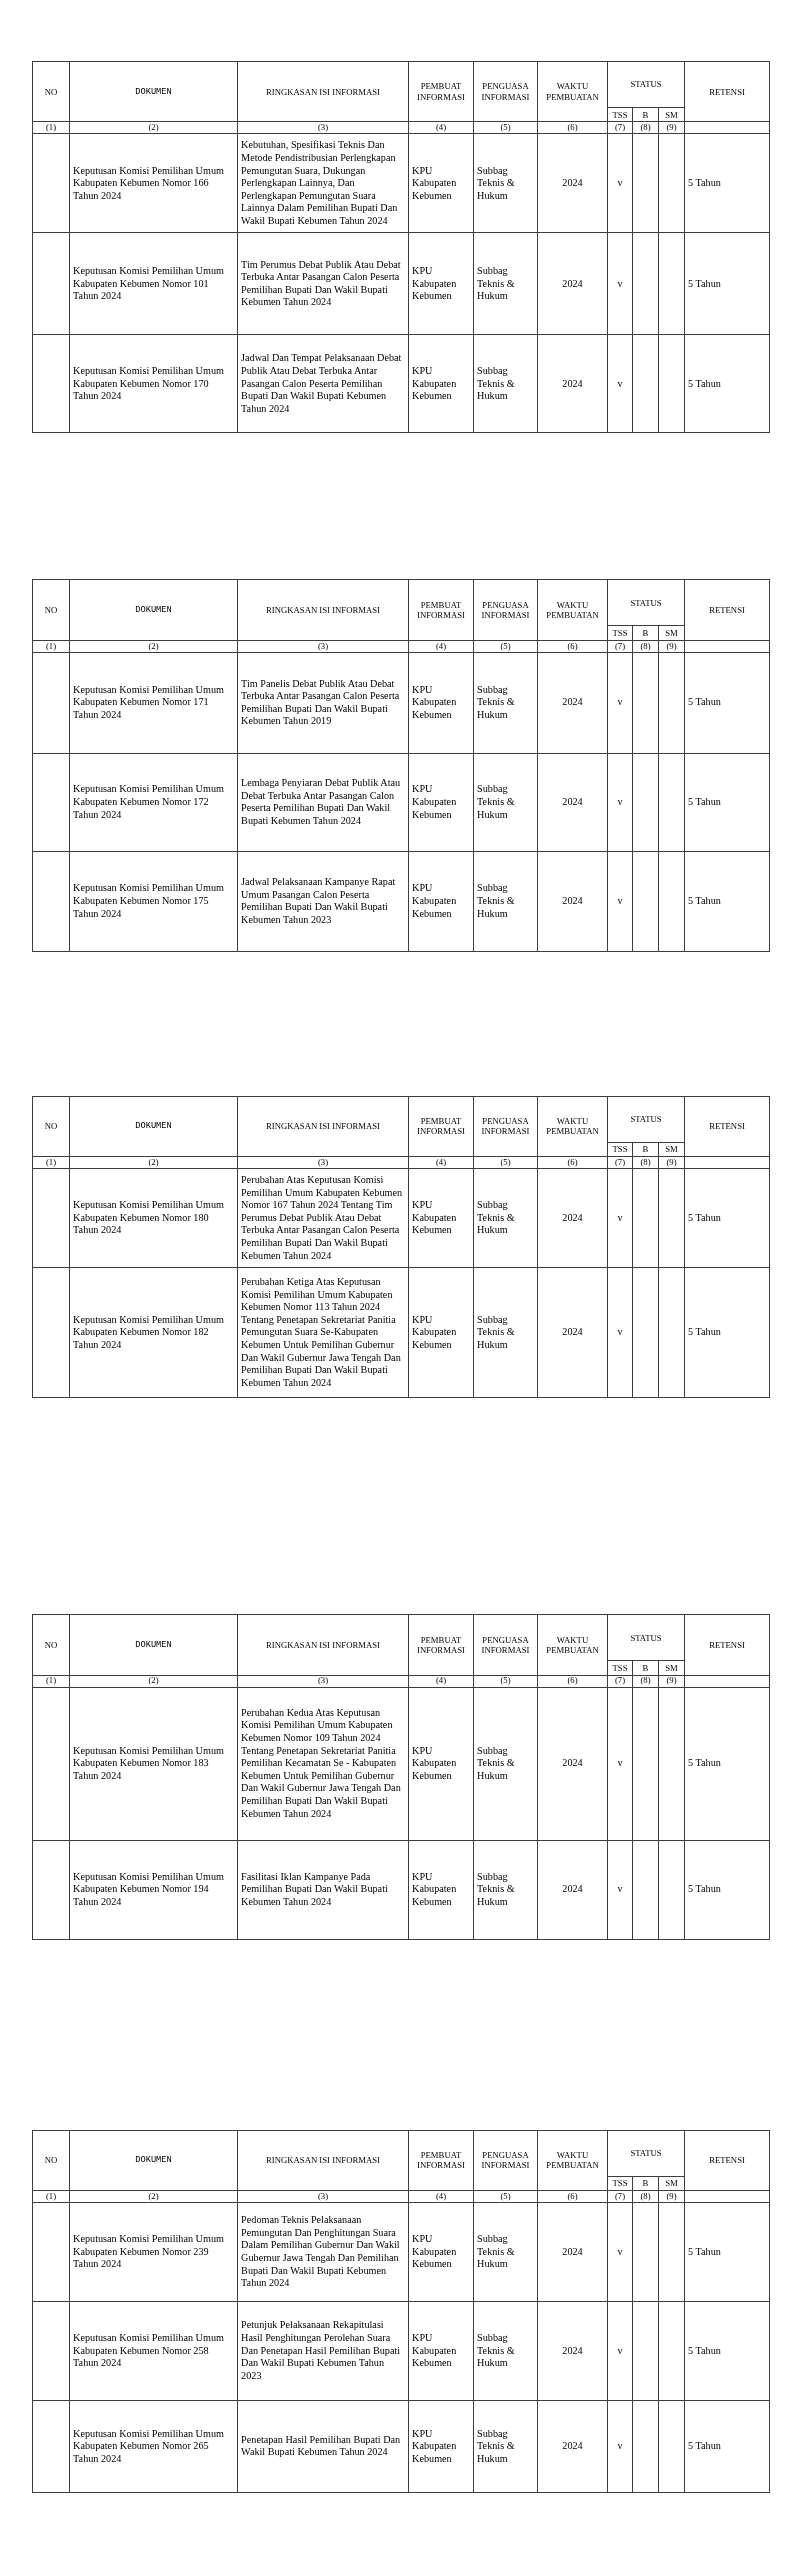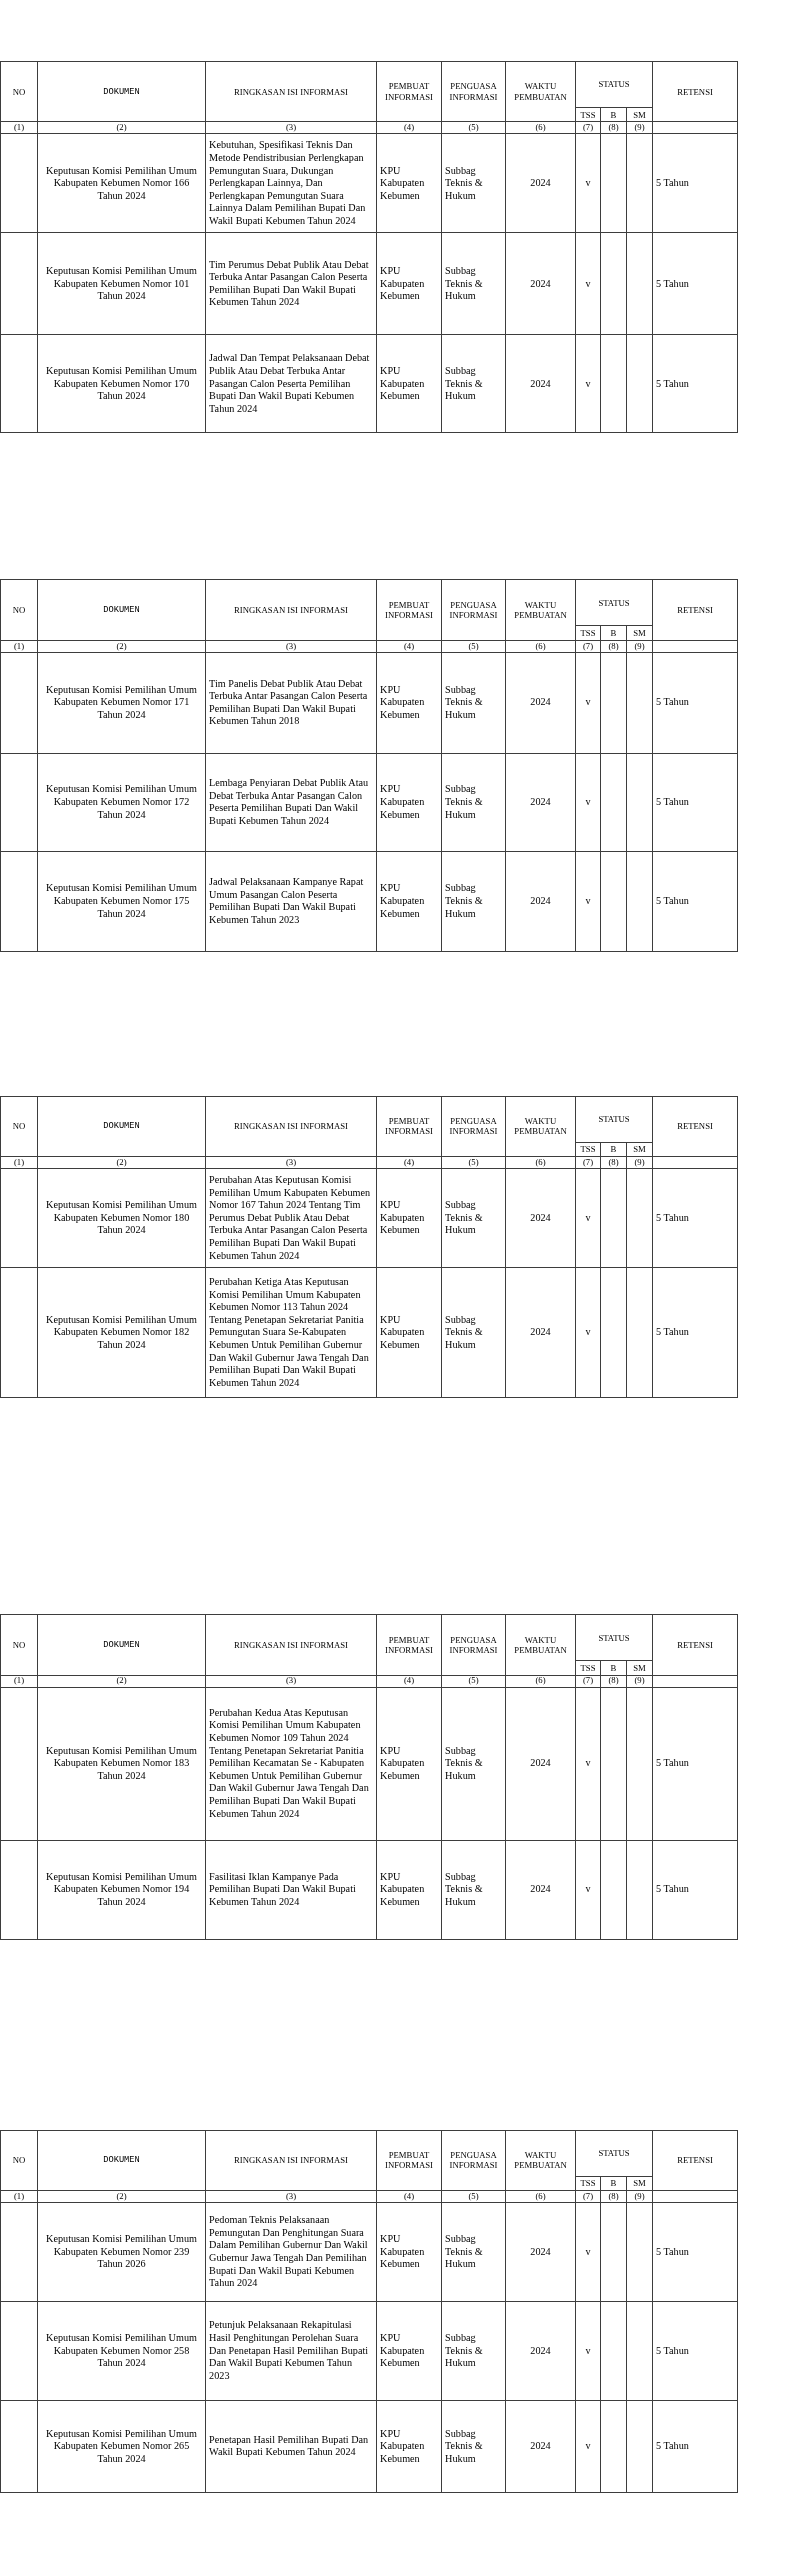--- a/index.html
+++ b/index.html
@@ -12,20 +12,21 @@
   body {
     width: 787px;
     min-height: 2576px;
     position: relative;
   }
   .page { width: 787px; }
   .records-table {
     border-collapse: collapse;
     table-layout: fixed;
     width: 737px;
+    margin-left: 32px;
     border: 1.6px solid #3d3d3d;
     background: #ffffff;
   }
   .records-table th,
   .records-table td {
     border: 0.8px solid #3d3d3d;
     overflow: hidden;
     word-wrap: break-word;
   }
   
@@ -49,21 +50,21 @@
   }
   th.h-dok { text-align: left; padding-left: 3.9px; font-family: Liberation Mono, monospace; }
   
   .records-table tbody td {
     font-size: 10.2px;
     line-height: 12.6px;
     vertical-align: middle;
     padding: 3.1px 3.1px;
   }
   td.c-no   { padding: 0; }
-  td.c-dok  { padding: 3.1px 14px 3.1px 3.9px; text-align: center; }
+  td.c-dok  { padding: 3.1px 14px 3.1px 3.9px; }
   td.c-ring { padding: 4.7px 3.1px 4.7px 4.7px; }
   td.c-pem  { padding: 3.1px 4.7px 3.1px 3.9px; }
   td.c-pen  { padding: 3.1px 3.1px 3.1px 5.5px; }
   td.c-wak  { text-align: center; }
   td.c-mark { text-align: center; padding: 0; }
   td.c-ret  { padding-left: 4.7px; }
 </style>
 </head>
 <body>
 
@@ -191,21 +192,21 @@
             <td class="h-num">(7)</td>
             <td class="h-num">(8)</td>
             <td class="h-num">(9)</td>
             <td class="h-num"></td>
           </tr>
         </thead>
         <tbody>
           <tr class="brow" style="height: 101px;">
             <td class="c-no"></td>
             <td class="c-dok">Keputusan Komisi Pemilihan Umum Kabupaten Kebumen Nomor 171 Tahun 2024</td>
-            <td class="c-ring">Tim Panelis Debat Publik Atau Debat Terbuka Antar Pasangan Calon Peserta Pemilihan Bupati Dan Wakil Bupati Kebumen Tahun 2018</td>
+            <td class="c-ring">Tim Panelis Debat Publik Atau Debat Terbuka Antar Pasangan Calon Peserta Pemilihan Bupati Dan Wakil Bupati Kebumen Tahun 2019</td>
             <td class="c-pem">KPU Kabupaten Kebumen</td>
             <td class="c-pen">Subbag Teknis &amp; Hukum</td>
             <td class="c-wak">2024</td>
             <td class="c-mark">v</td>
             <td class="c-mark"></td>
             <td class="c-mark"></td>
             <td class="c-ret">5 Tahun</td>
           </tr>
           <tr class="brow" style="height: 98px;">
             <td class="c-no"></td>
@@ -415,21 +416,21 @@
             <td class="h-num">(6)</td>
             <td class="h-num">(7)</td>
             <td class="h-num">(8)</td>
             <td class="h-num">(9)</td>
             <td class="h-num"></td>
           </tr>
         </thead>
         <tbody>
           <tr class="brow" style="height: 99px;">
             <td class="c-no"></td>
-            <td class="c-dok">Keputusan Komisi Pemilihan Umum Kabupaten Kebumen Nomor 239 Tahun 2026</td>
+            <td class="c-dok">Keputusan Komisi Pemilihan Umum Kabupaten Kebumen Nomor 239 Tahun 2024</td>
             <td class="c-ring">Pedoman Teknis Pelaksanaan Pemungutan Dan Penghitungan Suara Dalam Pemilihan Gubernur Dan Wakil Gubernur Jawa Tengah Dan Pemilihan Bupati Dan Wakil Bupati Kebumen Tahun 2024</td>
             <td class="c-pem">KPU Kabupaten Kebumen</td>
             <td class="c-pen">Subbag Teknis &amp; Hukum</td>
             <td class="c-wak">2024</td>
             <td class="c-mark">v</td>
             <td class="c-mark"></td>
             <td class="c-mark"></td>
             <td class="c-ret">5 Tahun</td>
           </tr>
           <tr class="brow" style="height: 99px;">

